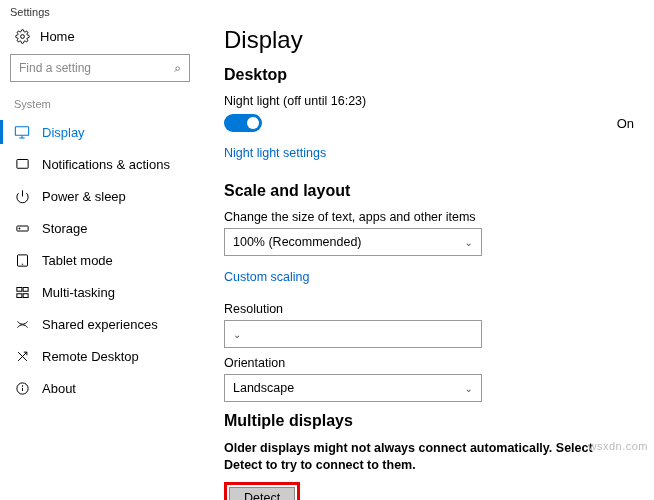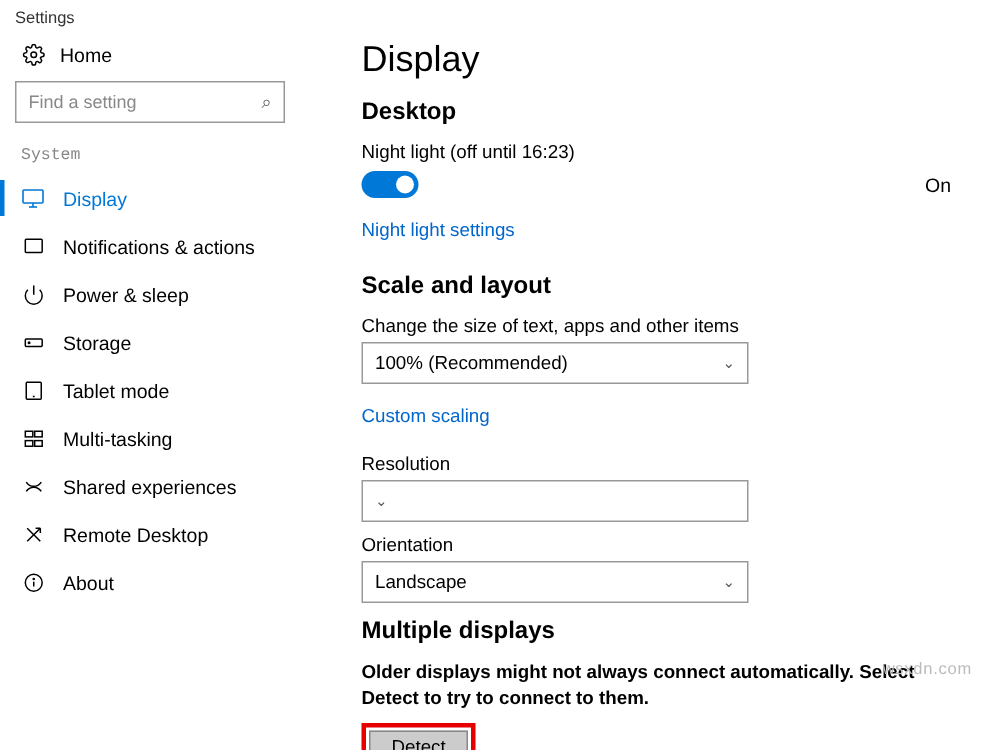--- a/index.html
+++ b/index.html
@@ -1,22 +1,22 @@
 <!DOCTYPE html>
 <html><head>
   <meta charset="utf-8">
   <style>
     * { box-sizing: border-box; margin: 0; padding: 0; font-family: "Segoe UI", Tahoma, sans-serif; }
     body { background: #fff; color: #000; font-size: 13px; width: 654px; height: 500px; overflow: hidden; position: relative; }
     .window-title { font-size: 11px; padding: 6px 10px 4px; color: #333; }
-    .container { display: flex; height: calc(100% - 22px); gap: 17px; }
+    .container { display: flex; height: calc(100% - 22px); }
     .sidebar { width: 200px; padding: 0 10px 10px; }
     .home-row { display: flex; align-items: center; gap: 10px; padding: 6px 4px 10px; font-size: 13px; }
     .search-box { display: flex; align-items: center; justify-content: space-between; border: 1px solid #999; padding: 4px 8px; margin-bottom: 14px; color: #888; font-size: 12px; height: 28px; }
-    .section-label { font-size: 11px; color: #888; padding: 2px 4px 6px; font-family: Liberation Mono, monospace; }
+    .section-label { font-size: 11px; color: #888; padding: 2px 4px 6px; }
     .nav-item { display: flex; align-items: center; gap: 12px; padding: 8px 4px; font-size: 13px; cursor: pointer; position: relative; }
     .nav-item.active { color: #0078d7; }
     .nav-item.active::before { content: ""; position: absolute; left: -10px; top: 4px; bottom: 4px; width: 3px; background: #0078d7; }
     .nav-icon { width: 16px; height: 16px; display: inline-flex; align-items: center; justify-content: center; font-size: 14px; color: inherit; flex-shrink: 0; }
     .content { flex: 1; padding: 0 20px 10px 24px; overflow: hidden; }
     h1 { font-size: 24px; font-weight: 400; margin: 4px 0 12px; }
     h2 { font-size: 16px; font-weight: 600; margin: 10px 0 10px; }
     .label { font-size: 12.5px; margin: 6px 0 4px; }
     .toggle-row { display: flex; align-items: center; gap: 10px; margin: 6px 0 8px; justify-content: space-between; }
     .toggle { width: 38px; height: 18px; background: #0078d7; border-radius: 9px; position: relative; }

